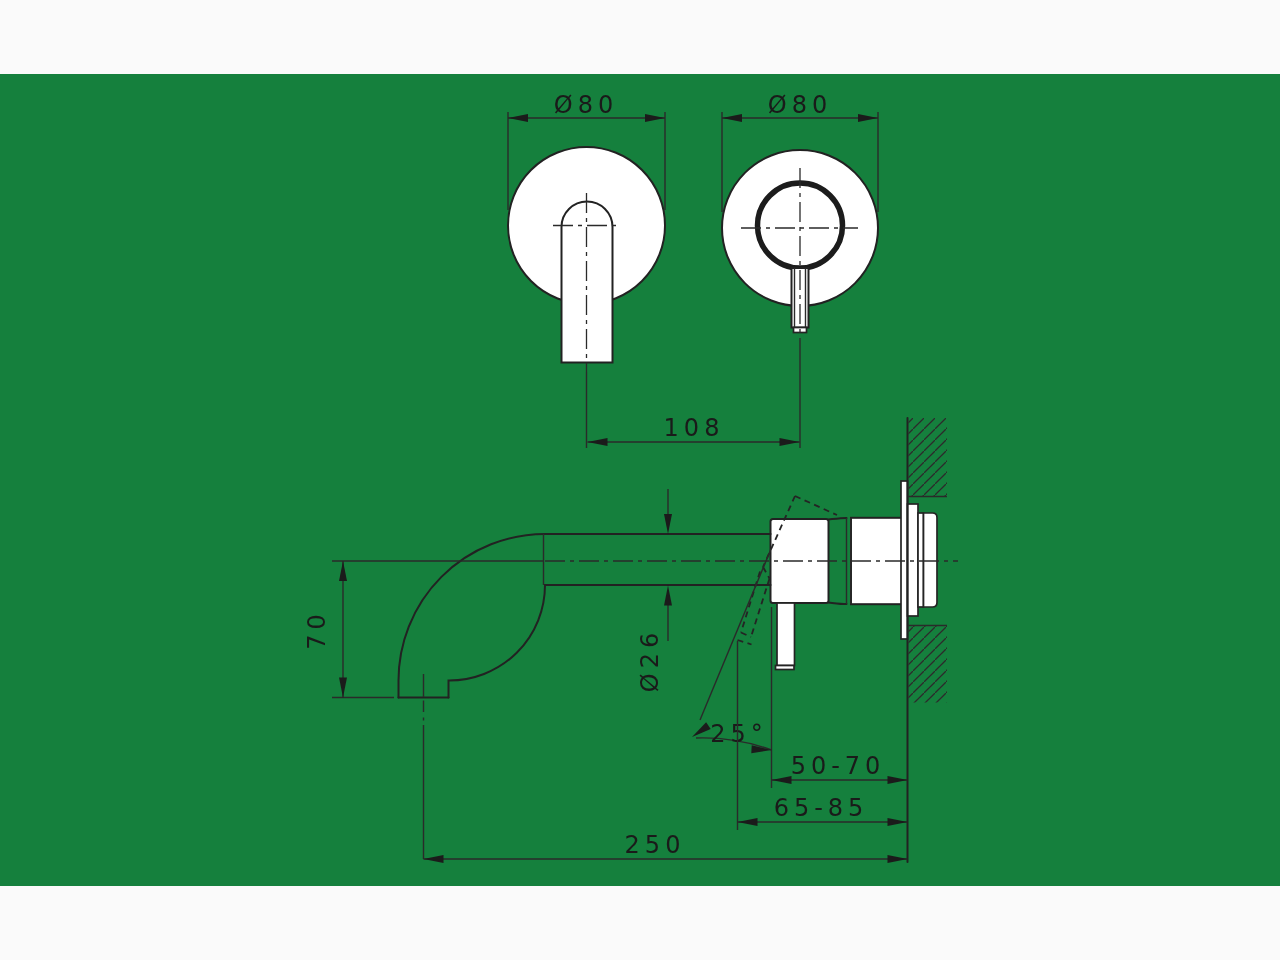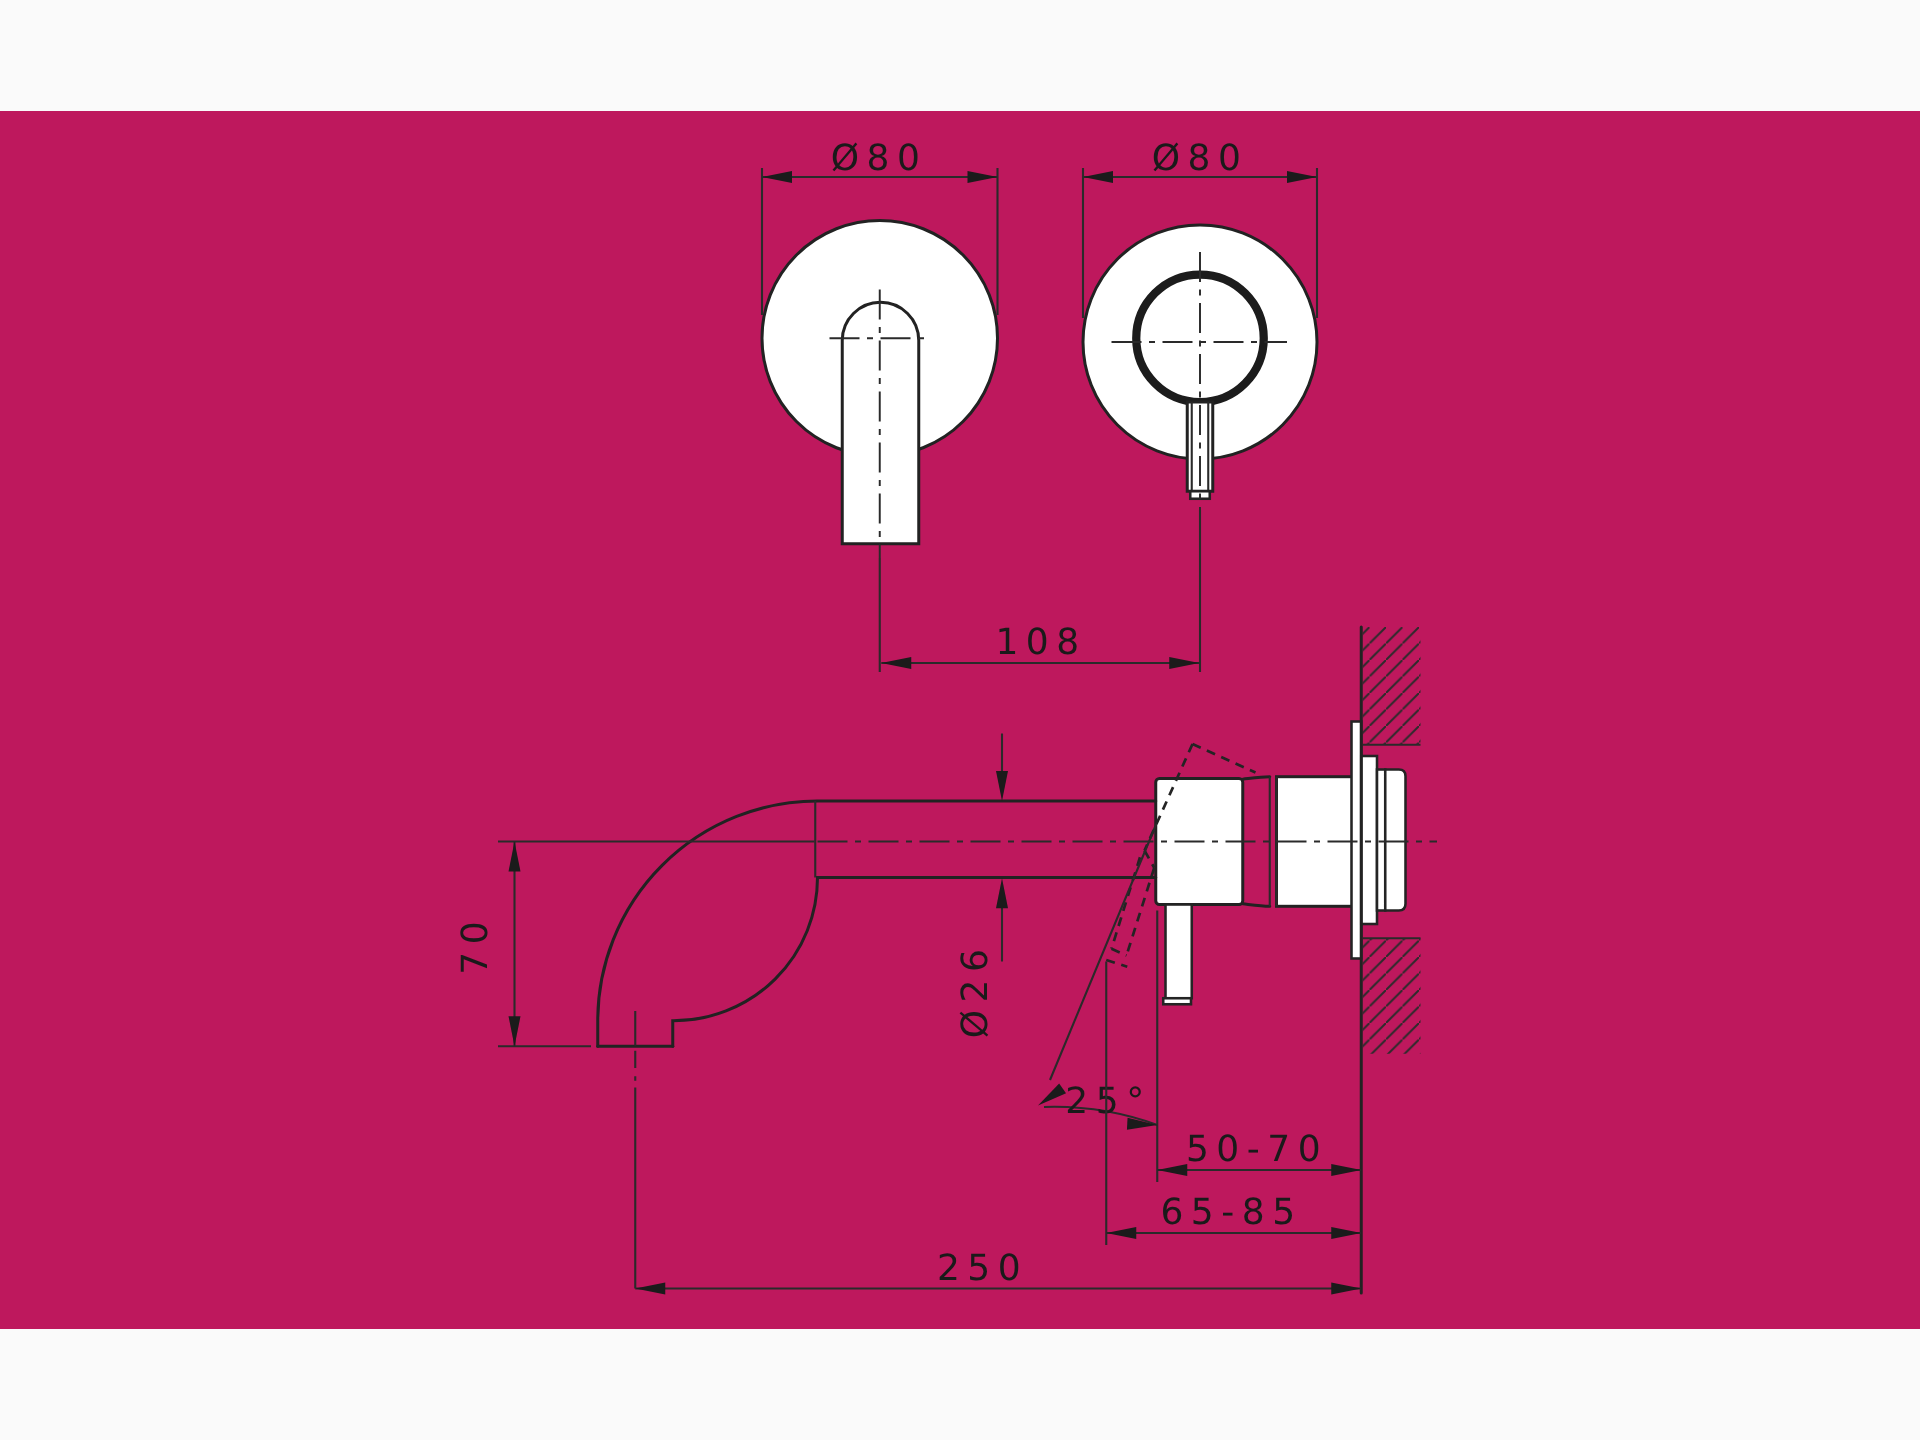--- a/index.html
+++ b/index.html
@@ -1,16 +1,16 @@
 <!DOCTYPE html>
 <html><head>
 <meta charset="utf-8">
 <style>
   html,body{margin:0;padding:0;background:#ffffff;}
-  .stage{position:relative;width:1280px;height:960px;background:#be185d;overflow:hidden;}
+  .stage{position:relative;width:1280px;height:960px;background:#15803d;overflow:hidden;}
   .letterbox{position:absolute;left:0;width:1280px;background:#fafafa;}
   .letterbox.top{top:0;height:74px;}
   .letterbox.bottom{top:886px;height:74px;}
   svg{position:absolute;top:0;left:0;}
   .outline{stroke:#222222;stroke-width:2;fill:none;stroke-linecap:round;}
   .outline-fill{stroke:#222222;stroke-width:2;fill:#ffffff;}
   .thin-fill{stroke:#242424;stroke-width:1.7;fill:#ffffff;}
   .thin{stroke:#2a2a2a;stroke-width:1.4;fill:none;}
   .centerline{stroke:#2a2a2a;stroke-width:1.3;fill:none;stroke-dasharray:20 5 4 5;}
   .hidden-line{stroke:#242424;stroke-width:1.8;fill:none;stroke-dasharray:6 4.5;stroke-linecap:butt;}

